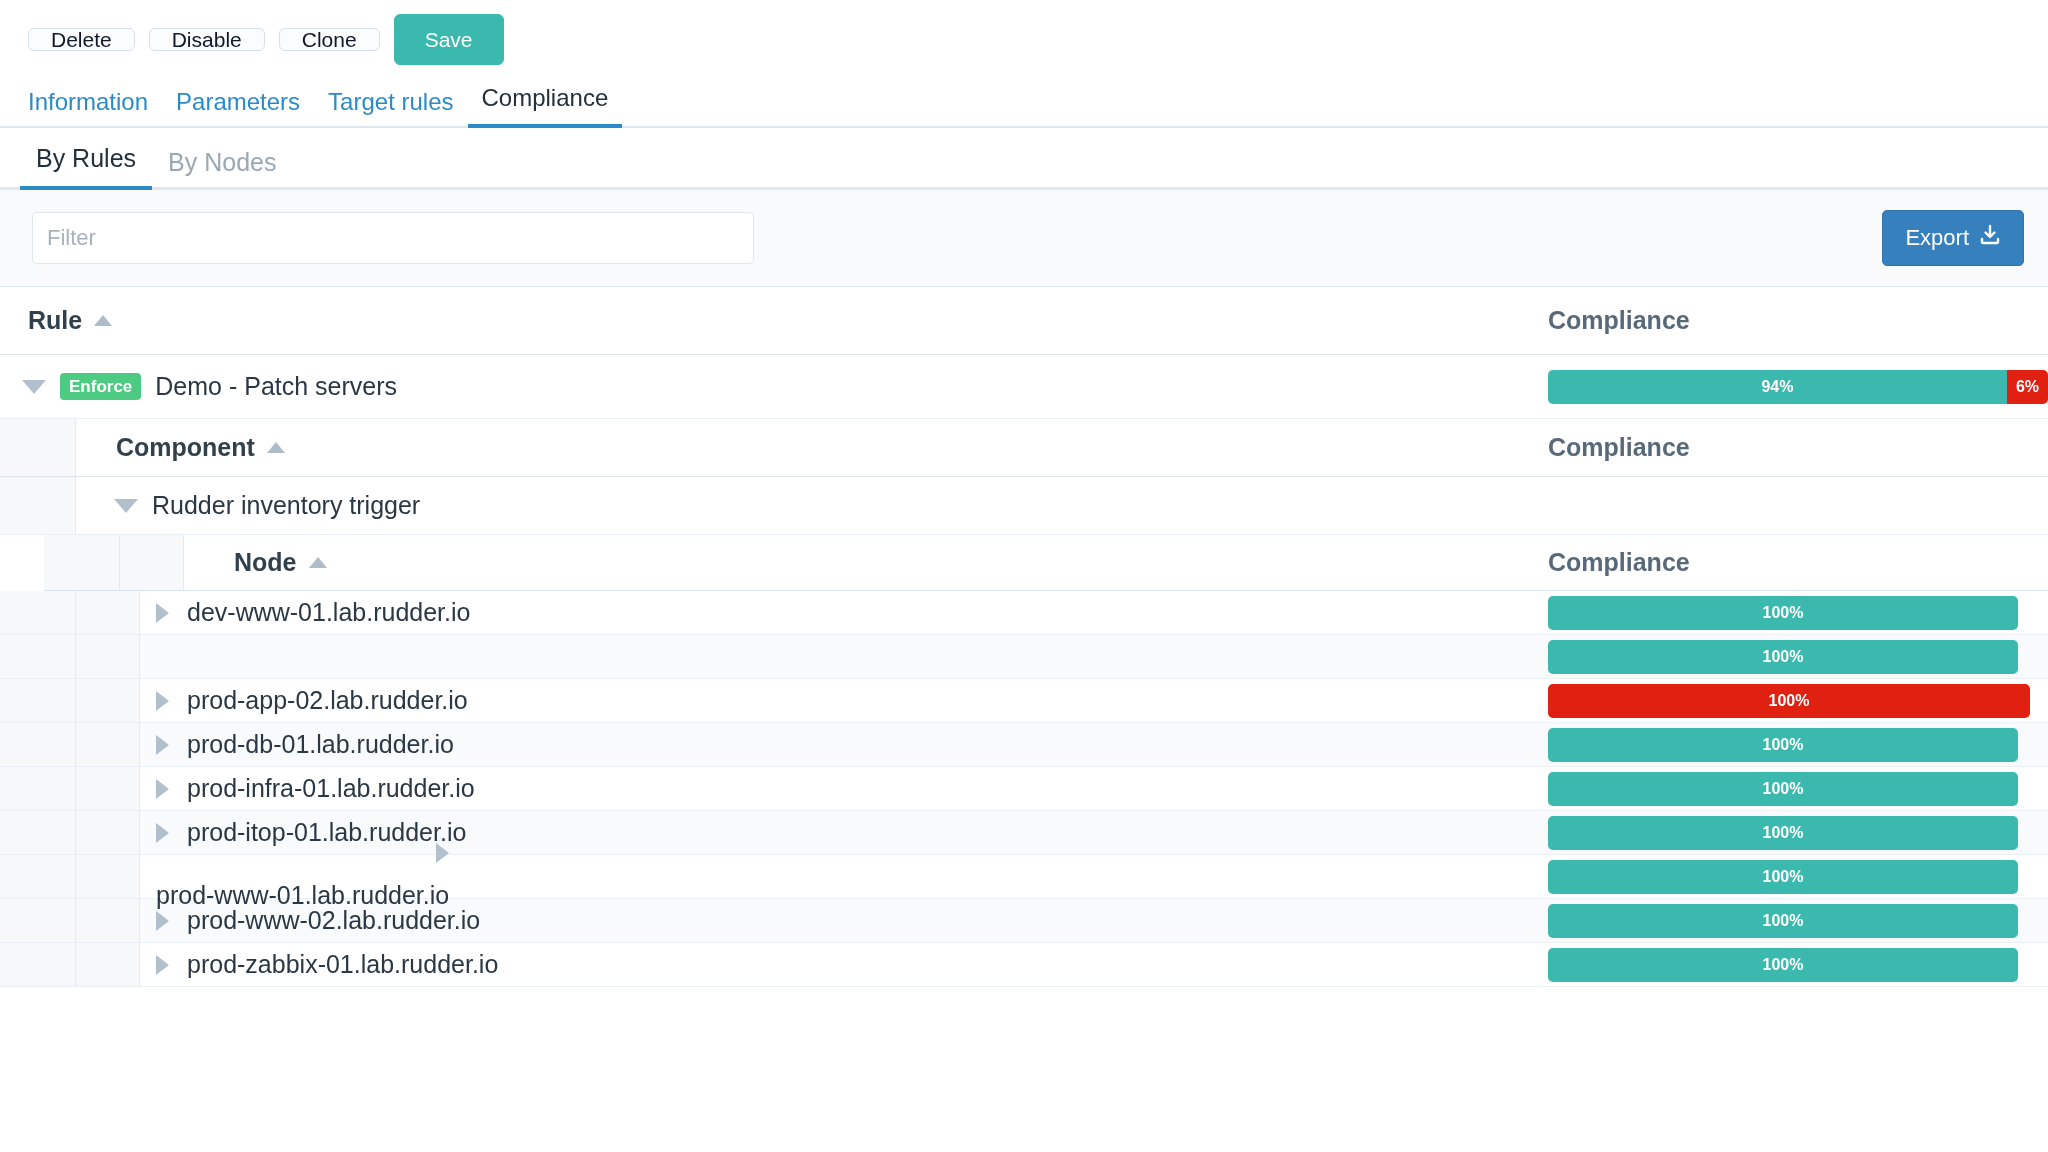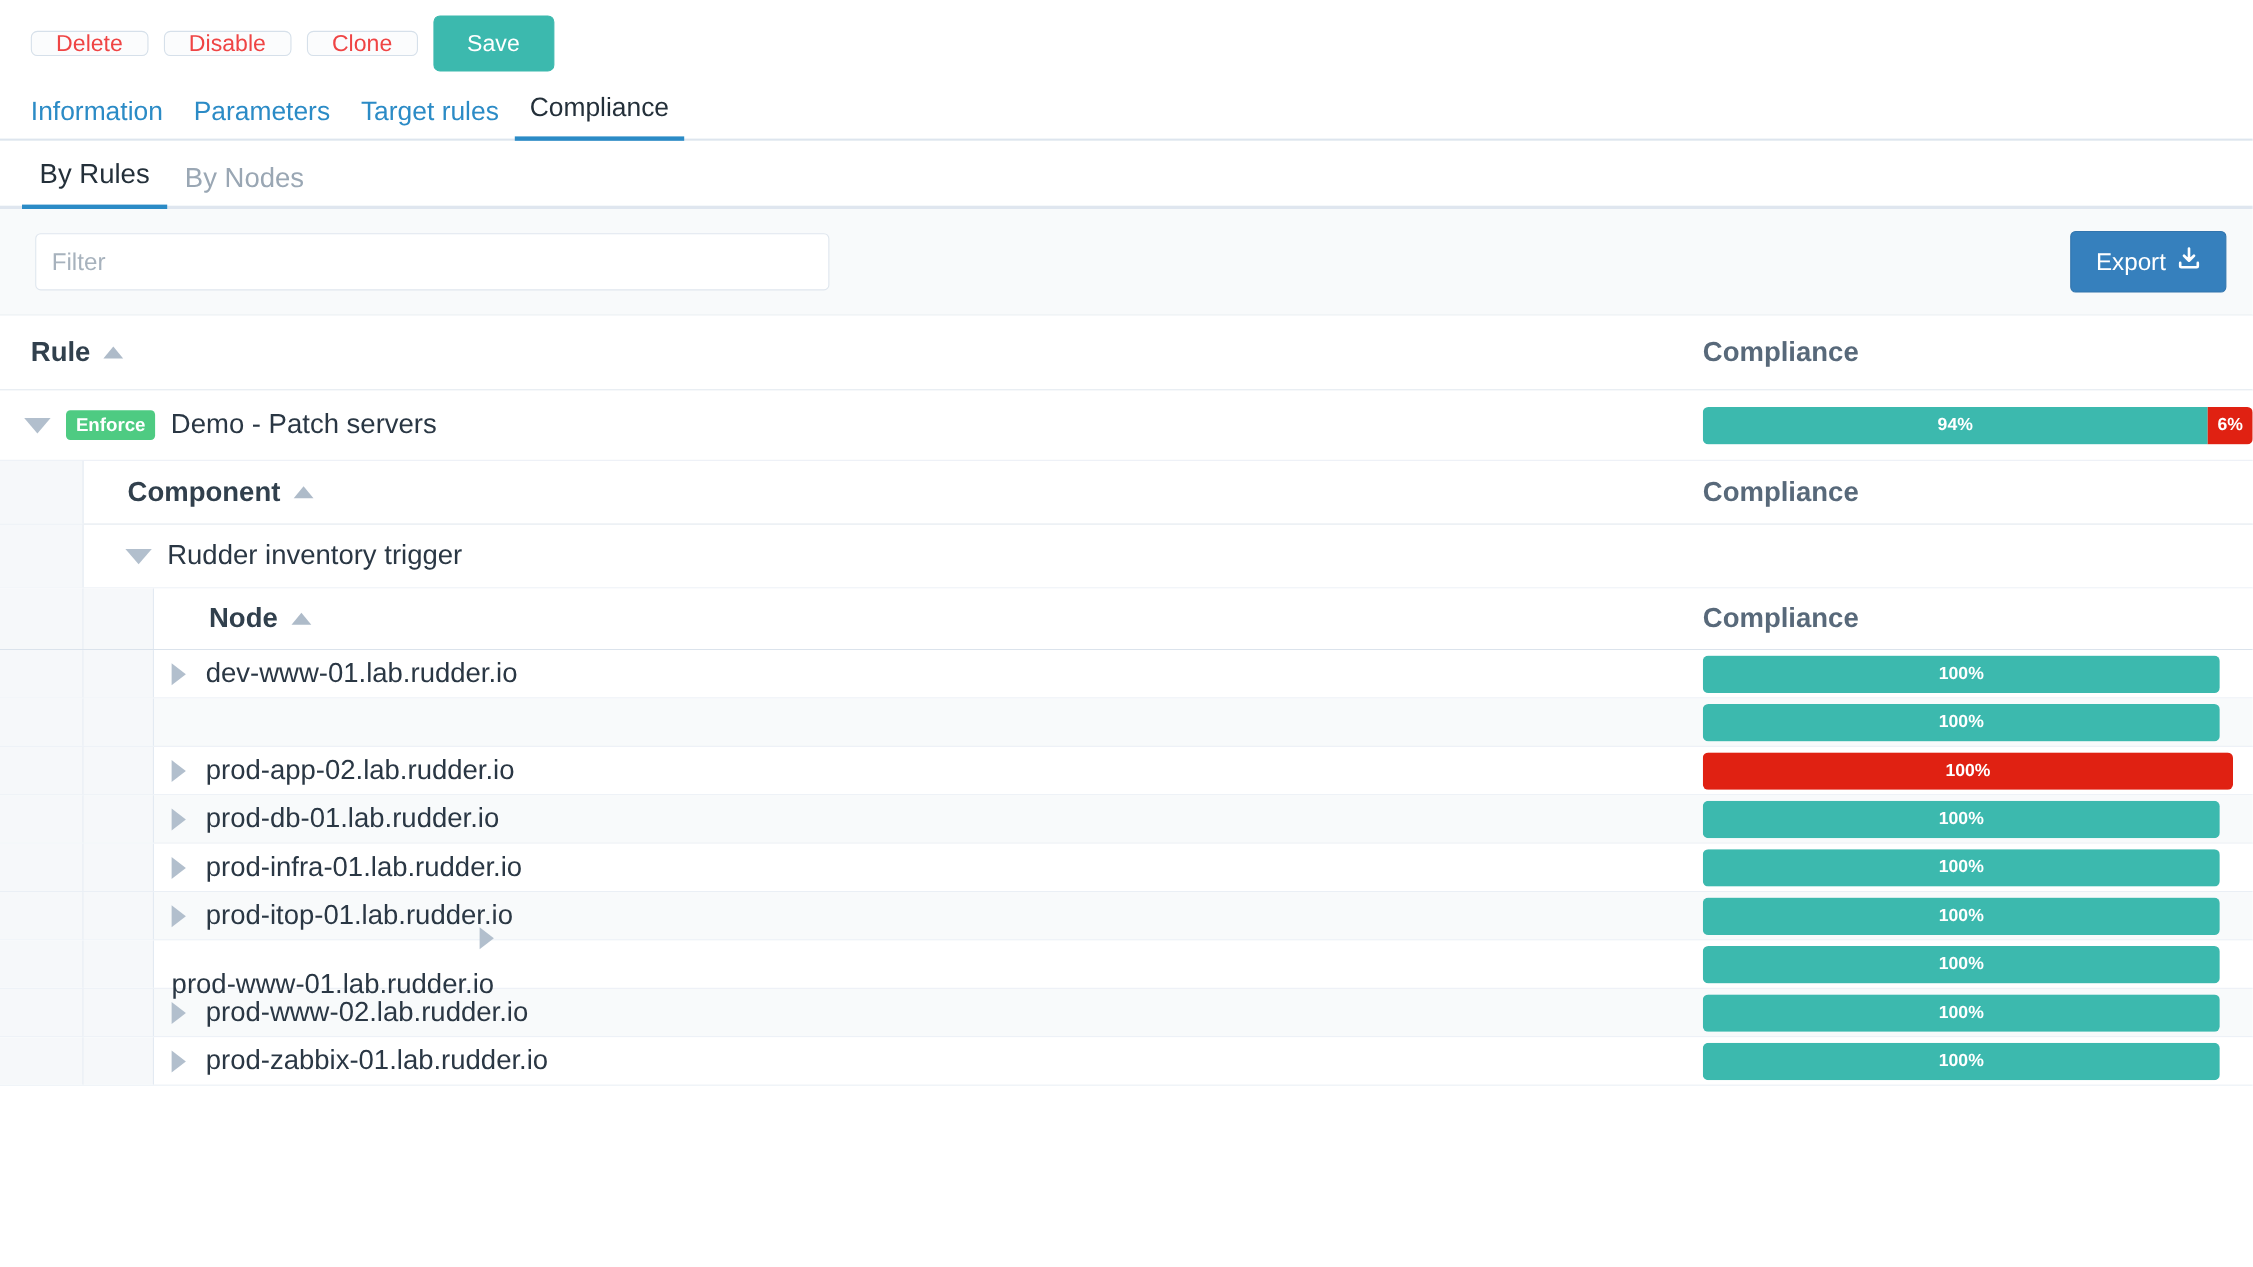--- a/index.html
+++ b/index.html
@@ -49,21 +49,21 @@
     flex: 0 0 auto;
   }
   .btn {
     font-family: "Liberation Sans", sans-serif;
     font-size: 21px;
     line-height: 1;
     padding: 0 22px;
     border-radius: 6px;
     border: 1px solid #d6e0ea;
     background: #fbfcfd;
-    color: #ef4444;
+    color: #0f172a;
     cursor: pointer;
     white-space: nowrap;
   }
   .btn-save {
     background: #3cb9ae;
     border-color: #3cb9ae;
     color: #ffffff;
     padding: 14px 30px;
   }
 
@@ -332,21 +332,21 @@
   </div>
 
   <div class="data-row" style="height:58px;">
     <div class="gutter" style="width:76px;"></div>
     <div style="display:flex; align-items:center; gap:14px; padding-left:38px;">
       <span class="tri-down"></span>
       <span class="row-label">Rudder inventory trigger</span>
     </div>
   </div>
 
-  <div class="hdr-row" style="height:56px;">
+  <div class="hdr-row" style="height:56px;margin-left:44px;">
     <div class="gutter" style="width:76px;"></div>
     <div class="gutter" style="width:64px;"></div>
     <div style="padding-left:50px;" class="hdr-label">
       <span>Node</span>
       <span class="sort-caret"></span>
     </div>
     <div style="margin-left:auto; width:500px;">
       <span class="hdr-compliance">Compliance</span>
     </div>
   </div>

